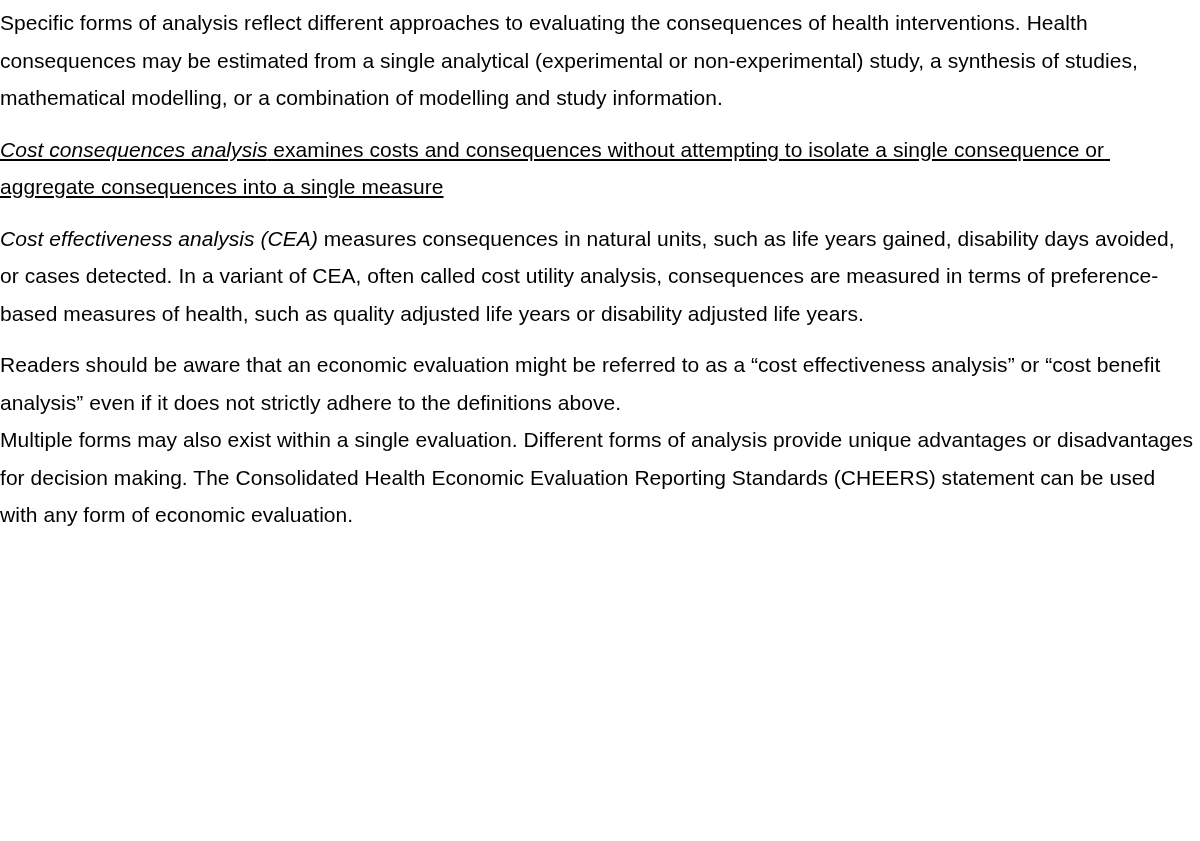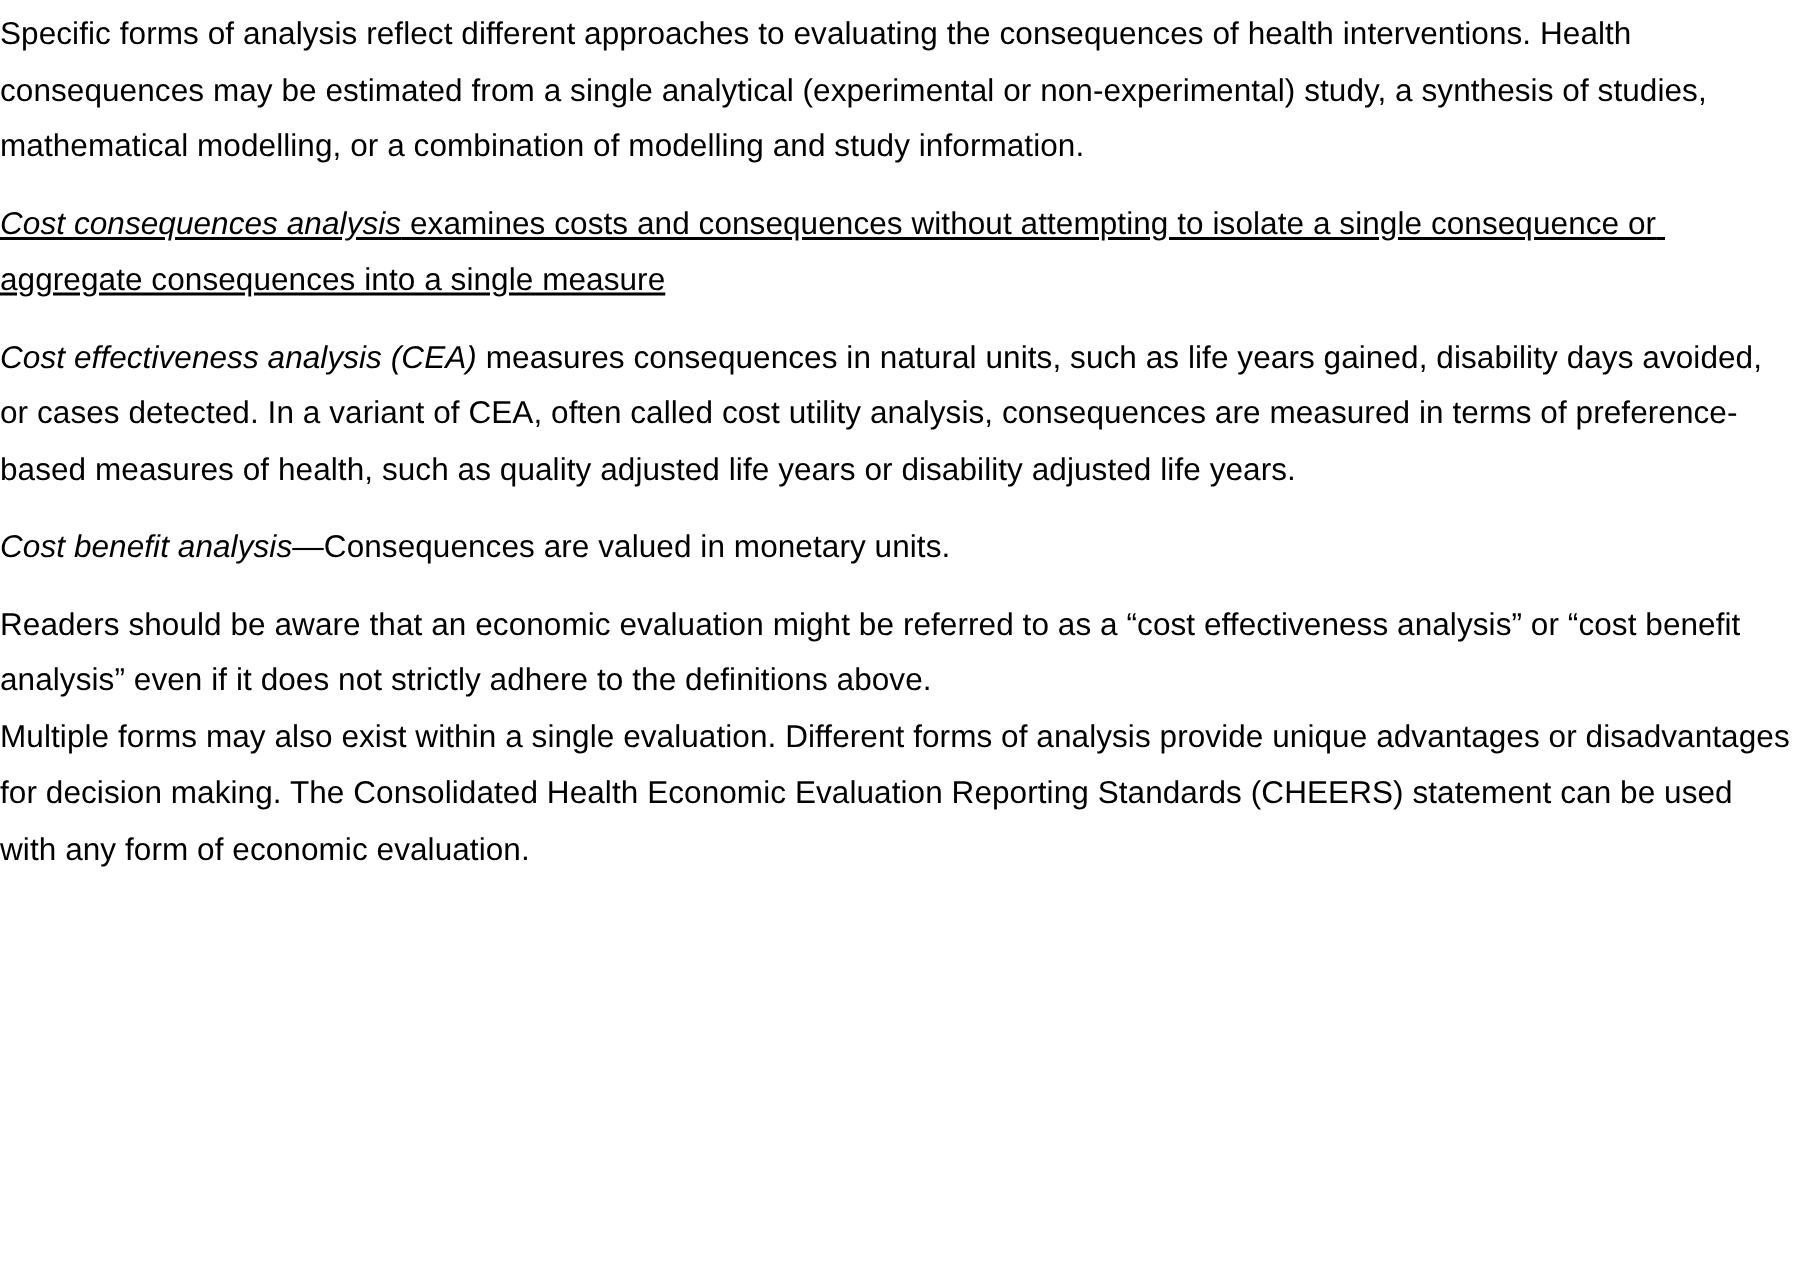--- a/index.html
+++ b/index.html
@@ -56,18 +56,17 @@
 <div class="page">
 
 
   <p class="para p-intro">Specific forms of analysis reflect different approaches to evaluating the consequences of health interventions. Health consequences may be estimated from a single analytical (experimental or non-experimental) study, a synthesis of studies, mathematical modelling, or a combination of modelling and study information.</p>
 
   <p class="para p-cost-consequences"><span class="term">Cost consequences analysis</span><span> examines costs and consequences without attempting to isolate a single consequence or aggregate consequences into a single measure</span></p>
 
 
   <p class="para p-cea"><span class="term">Cost effectiveness analysis (CEA)</span><span> measures consequences in natural units, such as life years gained, disability days avoided, or cases detected. In a variant of CEA, often called cost utility analysis, consequences are measured in terms of preference-based measures of health, such as quality adjusted life years or disability adjusted life years.</span></p>
 
-  <p class="para p-cba"><span class="term">Cost benefit analysis</span><span>—Consequences are valued in monetary units.</span></p>
 
   <p class="para p-closing">Readers should be aware that an economic evaluation might be referred to as a “cost effectiveness analysis” or “cost benefit analysis” even if it does not strictly adhere to the definitions above.
 Multiple forms may also exist within a single evaluation. Different forms of analysis provide unique advantages or disadvantages for decision making. The Consolidated Health Economic Evaluation Reporting Standards (CHEERS) statement can be used with any form of economic evaluation.</p>
 
 </div>
 
 </body></html>

